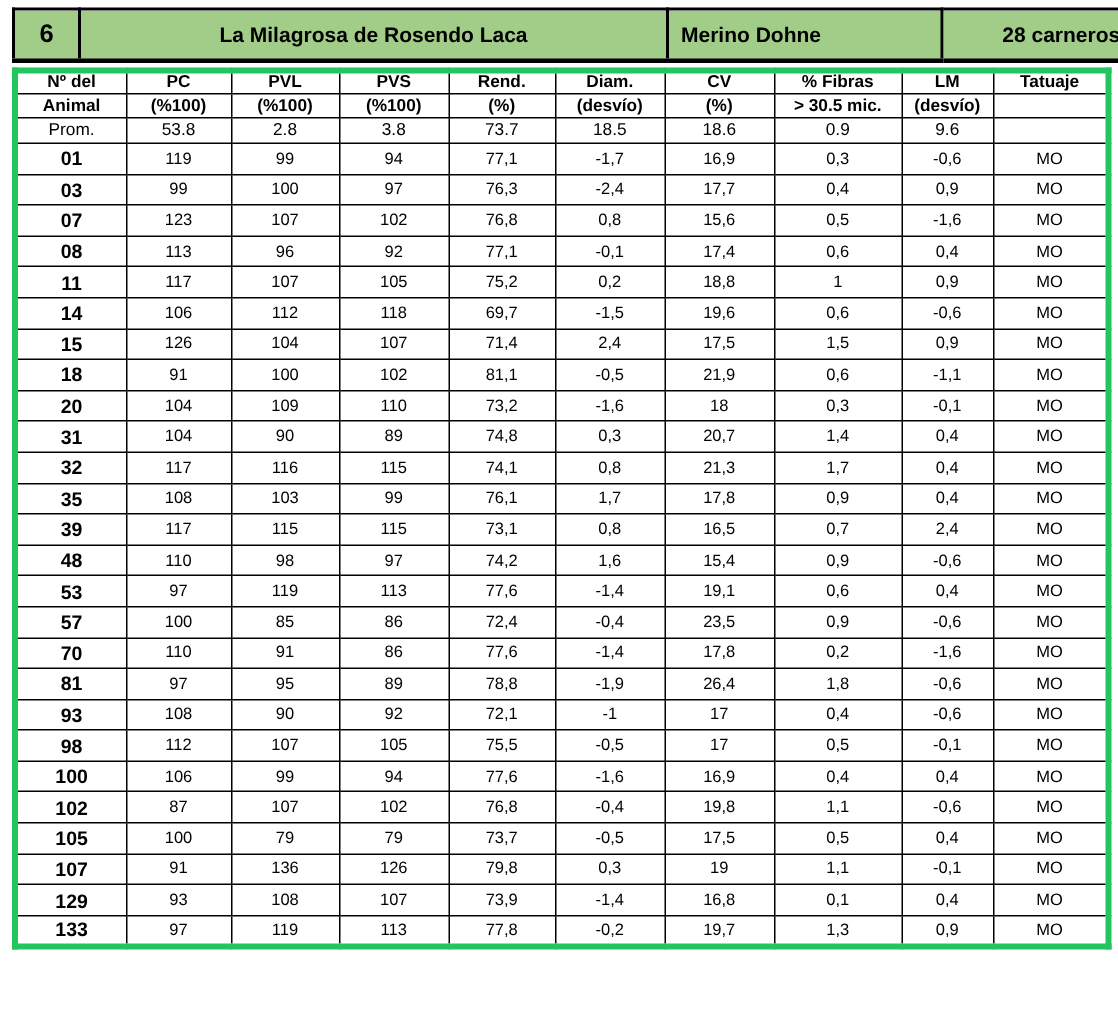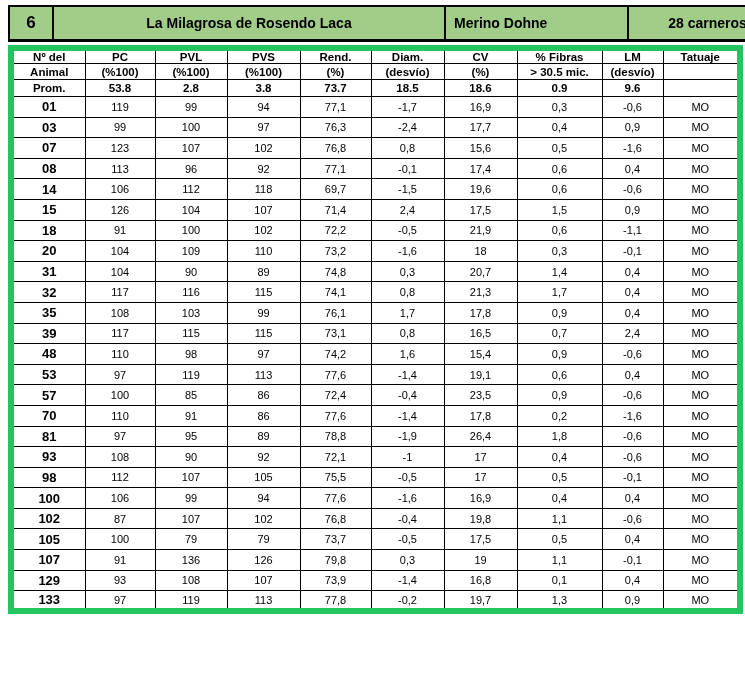--- a/index.html
+++ b/index.html
@@ -25,32 +25,32 @@
     padding: 0 8px;
     overflow: hidden;
     white-space: nowrap;
   }
   .band .band-num   { text-align: center; font-size: 17px; padding: 0; }
   .band .band-farm  { text-align: center; }
   .band .band-breed { text-align: left; margin-top: 48px; }
   .band .band-count { text-align: center; }
 
   
-  .main { margin-top: 3px; border: 6px solid #22c55e; }
+  .main { margin-top: 3px; border: 4px solid #22c55e; }
   .main td {
     border: 1px solid #000;
     text-align: center;
     vertical-align: middle;
     font-size: 11px;
     padding: 0;
     overflow: hidden;
     white-space: nowrap;
   }
   .main thead td { font-weight: bold; font-size: 11.5px; height: 16px; }
-  .main tr.prom-row td { height: 17px; font-size: 11.5px; font-weight: bold; }
+  .main tr.prom-row td { height: 17px; font-size: 11.5px; }
   .main tr.data-row td { height: 20.6px; }
   .main td.animal-cell { font-weight: bold; font-size: 13px; margin-left: 33px; }
 </style>
 </head>
 <body>
 
 <div class="page">
 
   <table class="band">
     <tbody>
@@ -157,20 +157,32 @@
           <td>96</td>
           <td>92</td>
           <td>77,1</td>
           <td>-0,1</td>
           <td>17,4</td>
           <td>0,6</td>
           <td>0,4</td>
           <td>MO</td>
         </tr>
         <tr class="data-row">
+          <td class="animal-cell">11</td>
+          <td>117</td>
+          <td>107</td>
+          <td>105</td>
+          <td>75,2</td>
+          <td>0,2</td>
+          <td>18,8</td>
+          <td>1</td>
+          <td>0,9</td>
+          <td>MO</td>
+        </tr>
+        <tr class="data-row">
           <td class="animal-cell">14</td>
           <td>106</td>
           <td>112</td>
           <td>118</td>
           <td>69,7</td>
           <td>-1,5</td>
           <td>19,6</td>
           <td>0,6</td>
           <td>-0,6</td>
           <td>MO</td>
@@ -185,21 +197,21 @@
           <td>17,5</td>
           <td>1,5</td>
           <td>0,9</td>
           <td>MO</td>
         </tr>
         <tr class="data-row">
           <td class="animal-cell">18</td>
           <td>91</td>
           <td>100</td>
           <td>102</td>
-          <td>72,2</td>
+          <td>81,1</td>
           <td>-0,5</td>
           <td>21,9</td>
           <td>0,6</td>
           <td>-1,1</td>
           <td>MO</td>
         </tr>
         <tr class="data-row">
           <td class="animal-cell">20</td>
           <td>104</td>
           <td>109</td>

